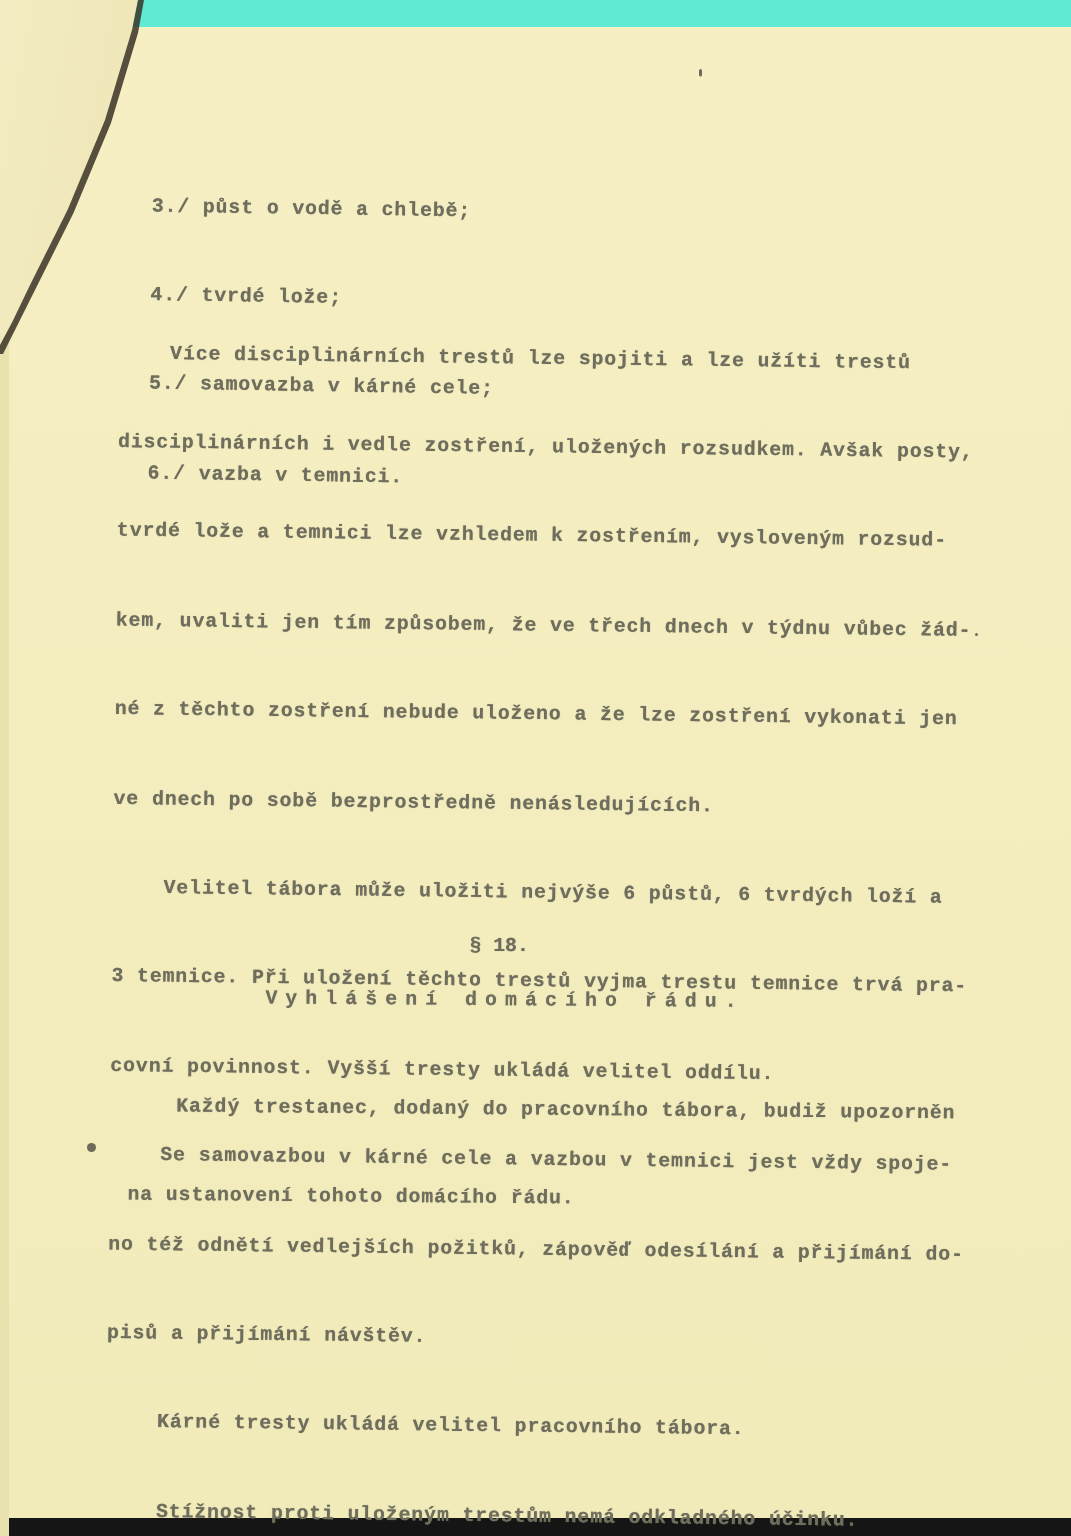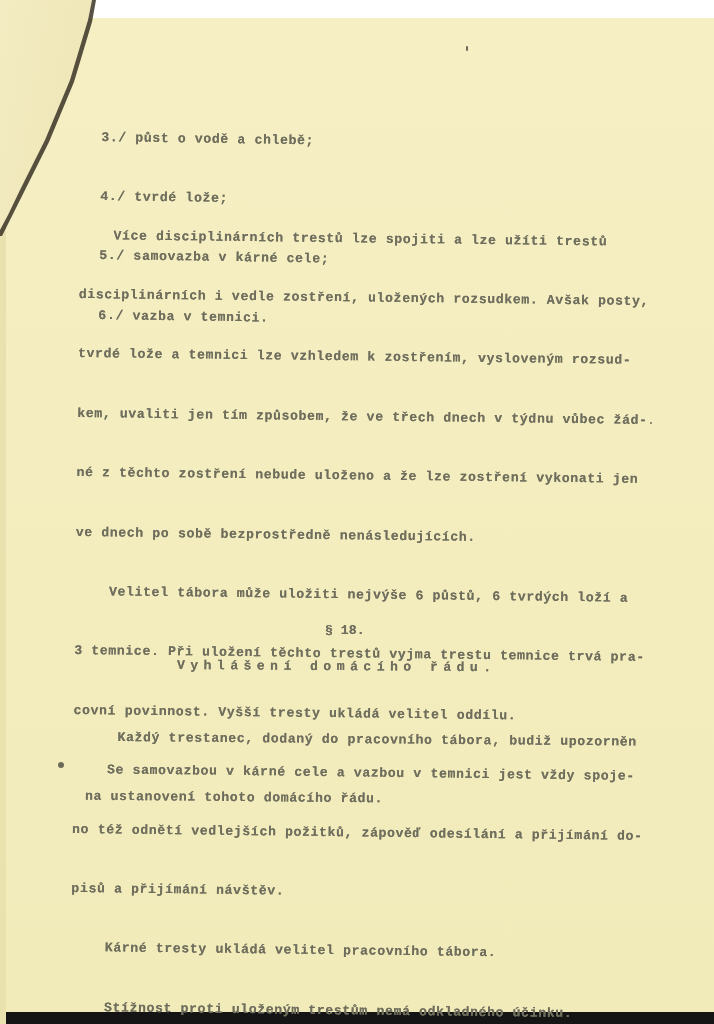--- a/index.html
+++ b/index.html
@@ -8,21 +8,21 @@
       width: 714px;
       height: 1024px;
       overflow: hidden;
       background: #0e0f0e;
       font-family: "Liberation Mono", "DejaVu Sans Mono", monospace;
     }
     .scene {
       position: relative;
       width: 714px;
       height: 1024px;
-      background: #ffffff;
+      background: #5eead4;
       overflow: hidden;
     }
     
     .page {
       position: absolute;
       left: 0;
       top: 18px;
       width: 714px;
       height: 994px;
       background: linear-gradient(180deg, #f6efc4 0%, #f4edbf 40%, #f1eab9 100%);
@@ -72,21 +72,21 @@
     }
     .line {
       display: block;
       height: 19.8px;
     }
     .list-block { left: 102px; top: 88px; transform: rotate(0.9deg); }
     .para-block { left: 80px; top: 186px; transform: rotate(0.7deg); }
     .section-num {
       position: absolute;
       z-index: 4;
-      left: 325px;
+      left: 313px;
       top: 623px;
       color: #6f6e5c;
       font-size: 13.2px;
       font-weight: bold;
       text-shadow: 0 0 0.6px #8c8b78;
     }
     .section-title {
       position: absolute;
       z-index: 4;
       left: 177px;

